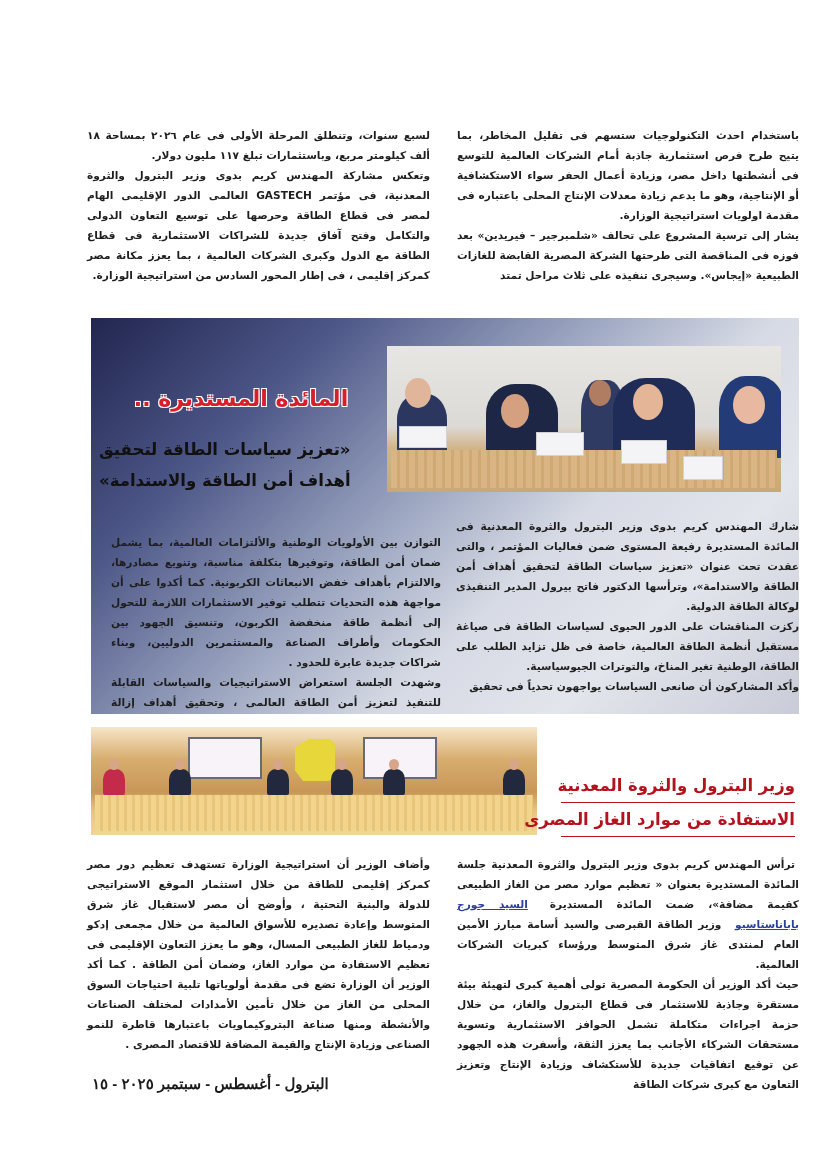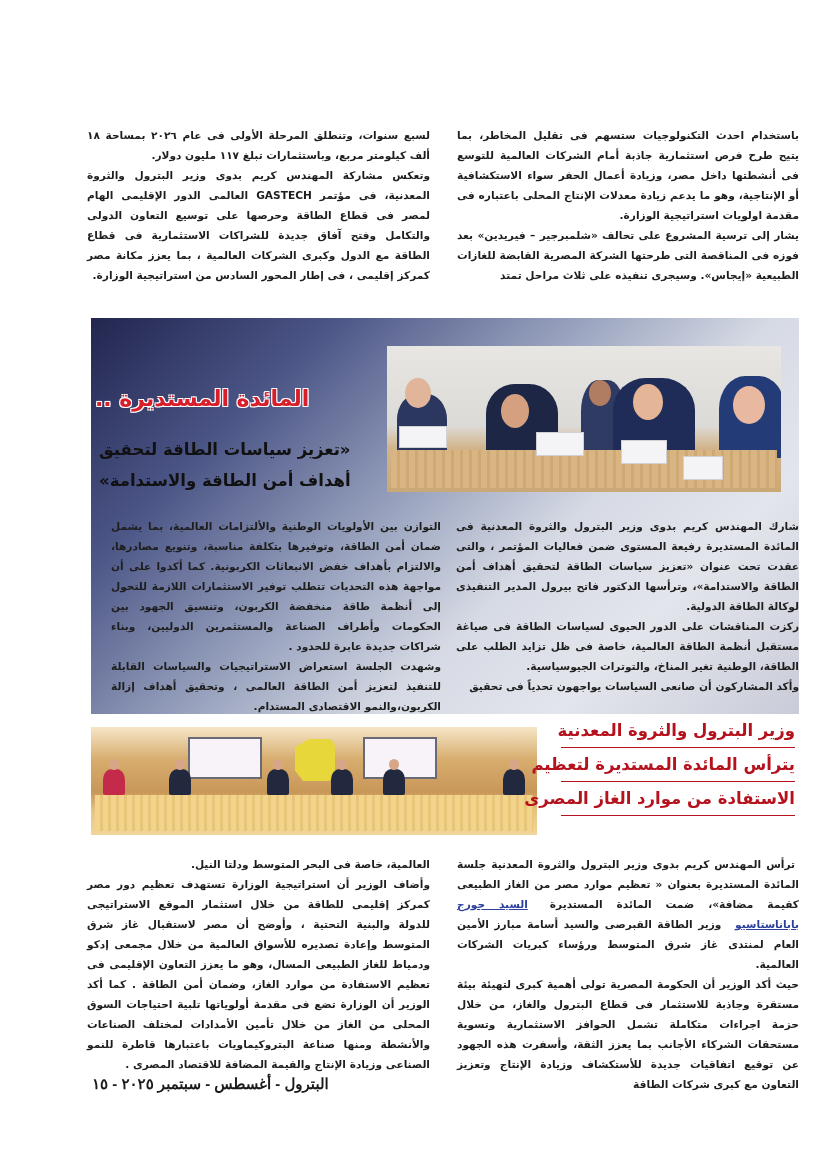--- a/index.html
+++ b/index.html
@@ -33,49 +33,49 @@
     background: linear-gradient(180deg, #e8e6e2 0%, #dcdad6 55%, #d2b48a 70%, #caa777 100%);
     overflow: hidden;
   }
   .person { position: absolute; bottom: 30px; border-radius: 40% 40% 6px 6px; }
   .head { position: absolute; border-radius: 50%; background: #d9a98a; }
   .tent { position: absolute; background: #f4f4f6; border: 1px solid #d0d0d6; }
   .table-edge { position: absolute; left: 0; right: 0; bottom: 0; height: 38px;
     background: repeating-linear-gradient(90deg, #d8b582 0 6px, #cfa974 6px 9px); }
   #box-heading {
     position: absolute; left: 0; top: 64px; width: 292px;
-    text-align: left; direction: rtl;
+    text-align: center; direction: rtl;
     font-size: 22px; font-weight: bold; color: #d81e2a;
     text-shadow: 1px 1px 0 #ffffff, -1px -1px 0 #ffffff, 1px -1px 0 #ffffff, -1px 1px 0 #ffffff;
   }
   #box-subtitle {
     position: absolute; left: 0; top: 110px; width: 292px;
     text-align: left; direction: rtl;
     font-size: 16.5px; line-height: 27px; font-weight: bold; color: #111111;
   }
   #box-right { left: 361px; top: 194px; width: 343px; }
-  #box-left  { left: 16px;  top: 194px; width: 330px; }
+  #box-left  { left: 16px;  top: 210px; width: 330px; }
 
   
   #panel-photo {
     position: absolute; left: 79px; top: 715px; width: 446px; height: 108px;
     background: linear-gradient(180deg, #f6e6c8 0%, #d7ad6e 30%, #c89758 60%, #e6c583 78%, #f1d59a 100%);
     overflow: hidden;
   }
   .screen { position: absolute; top: 6px; width: 74px; height: 42px; background: #f7f3f8; border: 2px solid #6a6a74; }
   .logo-g { position: absolute; left: 200px; top: 8px; width: 40px; height: 42px;
     background: #e7d73b; border-radius: 8px; clip-path: polygon(0 20%, 35% 0, 100% 0, 100% 100%, 20% 100%, 0 75%); }
   .desk { position: absolute; left: 0; right: 0; bottom: 0; height: 36px;
     background: repeating-linear-gradient(90deg, #f3d48c 0 5px, #e8c679 5px 8px); }
   .panelist { position: absolute; bottom: 36px; width: 22px; height: 26px; background: #22283e; border-radius: 40% 40% 2px 2px; }
   .panelist::before { content: ""; position: absolute; left: 6px; top: -10px; width: 10px; height: 11px; border-radius: 50%; background: #d7a688; }
 
   
   #article2-title {
-    position: absolute; left: 545px; top: 703px; width: 242px;
+    position: absolute; left: 545px; top: 758px; width: 242px;
     direction: rtl; text-align: left;
   }
   .title-line {
     font-size: 16.5px; font-weight: bold; color: #b5121e;
     line-height: 24px; padding-bottom: 4px; margin-bottom: 5px;
     border-bottom: 1.5px solid #b5121e; white-space: nowrap;
   }
   #bottom-right { left: 445px; top: 842px; width: 342px; }
   #bottom-left  { left: 75px;  top: 842px; width: 343px; }
 
@@ -139,26 +139,24 @@
   <div class="panelist" style="left:74px;"></div>
   <div class="panelist" style="left:172px;"></div>
   <div class="panelist" style="left:236px;"></div>
   <div class="panelist" style="left:288px;"></div>
   <div class="panelist" style="left:408px;"></div>
   <div class="desk"></div>
 </div>
 
 <div id="article2-title">
   <div class="title-line">وزير البترول والثروة المعدنية</div>
-  <div class="title-line">يترأس المائدة المستديرة لتعظيم</div>
   <div class="title-line">الاستفادة من موارد الغاز المصرى</div>
 </div>
 
 <div class="col" id="bottom-right">
   <p><span>ترأس المهندس كريم بدوى وزير البترول والثروة المعدنية جلسة المائدة المستديرة بعنوان « تعظيم موارد مصر من الغاز الطبيعى كقيمة مضافة»، ضمت المائدة المستديرة </span><span class="hl">السيد جورج باباناستاسيو</span><span> وزير الطاقة القبرصى والسيد أسامة مبارز الأمين العام لمنتدى غاز شرق المتوسط ورؤساء كبريات الشركات العالمية.</span></p>
   <p>حيث أكد الوزير أن الحكومة المصرية تولى أهمية كبرى لتهيئة بيئة مستقرة وجاذبة للاستثمار فى قطاع البترول والغاز، من خلال حزمة اجراءات متكاملة تشمل الحوافز الاستثمارية وتسوية مستحقات الشركاء الأجانب بما يعزز الثقة، وأسفرت هذه الجهود عن توقيع اتفاقيات جديدة للأستكشاف وزيادة الإنتاج وتعزيز التعاون مع كبرى شركات الطاقة</p>
 </div>
 <div class="col" id="bottom-left">
-  <p>العالمية، خاصة فى البحر المتوسط ودلتا النيل.</p>
   <p>وأضاف الوزير أن استراتيجية الوزارة تستهدف تعظيم دور مصر كمركز إقليمى للطاقة من خلال استثمار الموقع الاستراتيجى للدولة والبنية التحتية ، وأوضح أن مصر لاستقبال غاز شرق المتوسط وإعادة تصديره للأسواق العالمية من خلال مجمعى إدكو ودمياط للغاز الطبيعى المسال، وهو ما يعزز التعاون الإقليمى فى تعظيم الاستفادة من موارد الغاز، وضمان أمن الطاقة . كما أكد الوزير أن الوزارة تضع فى مقدمة أولوياتها تلبية احتياجات السوق المحلى من الغاز من خلال تأمين الأمدادات لمختلف الصناعات والأنشطة ومنها صناعة البتروكيماويات باعتبارها قاطرة للنمو الصناعى وزيادة الإنتاج والقيمة المضافة للاقتصاد المصرى .</p>
 </div>
 
 <div id="footer">البترول - أغسطس - سبتمبر ٢٠٢٥ - ١٥</div>
 
 </body></html>

